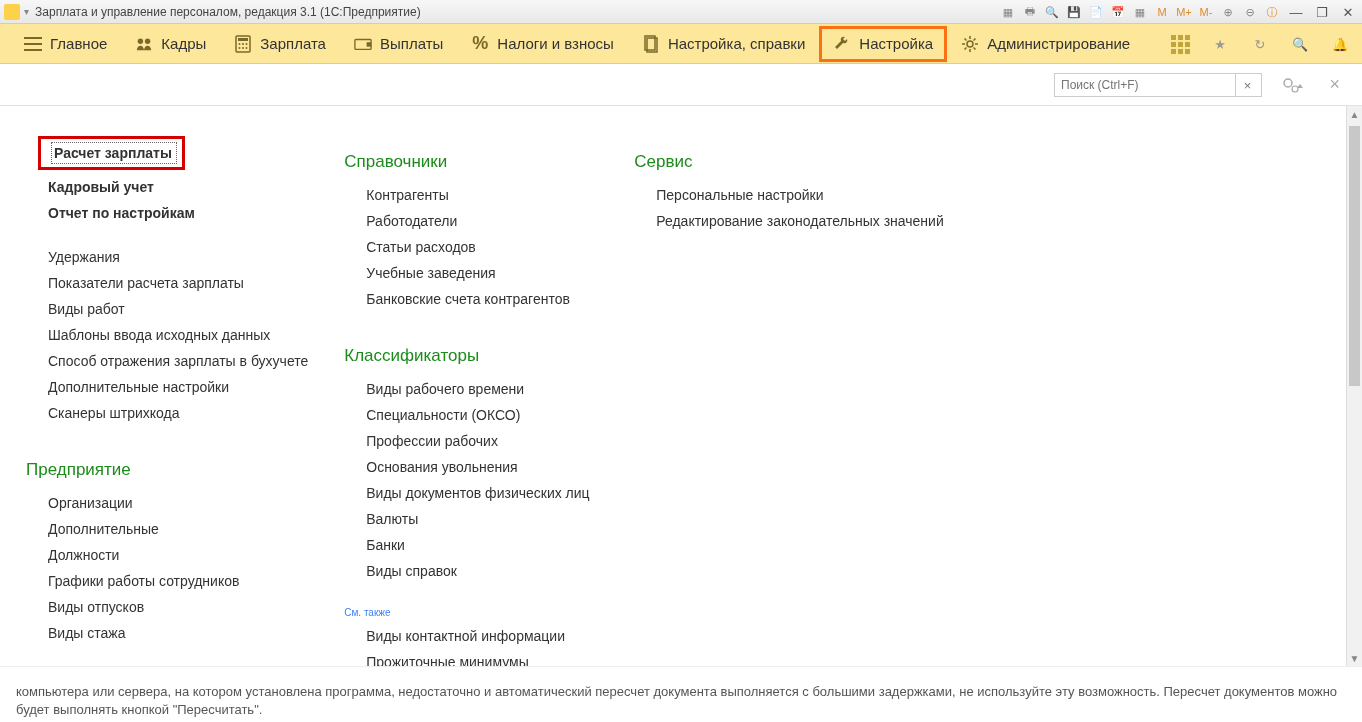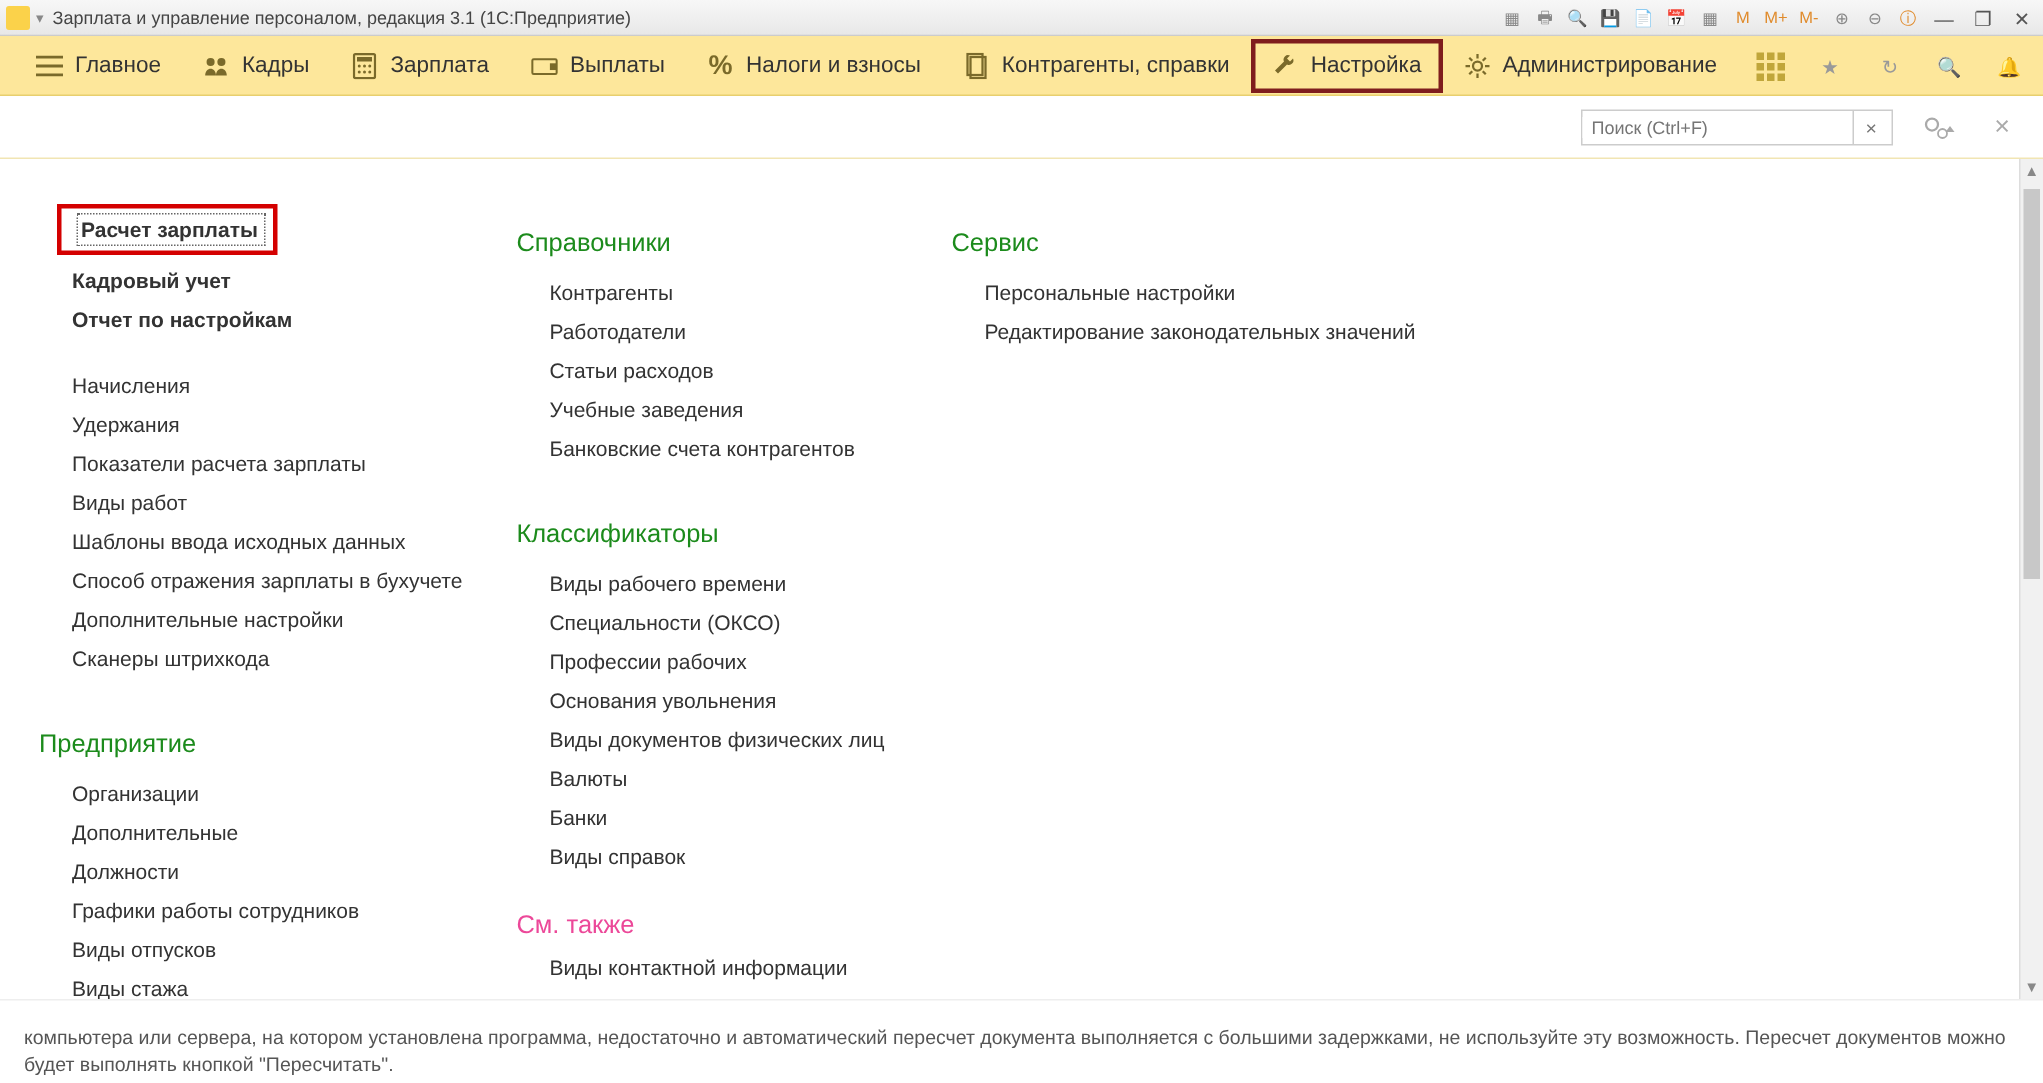--- a/index.html
+++ b/index.html
@@ -11,21 +11,21 @@
   .titlebar .title { font-size: 12px; color: #444; }
   .titlebar .right-icons { position:absolute; right:4px; top:0; height:24px; display:flex; align-items:center; gap:6px; }
   .ticon { width:16px; height:16px; display:flex; align-items:center; justify-content:center; font-size:11px; color:#888; cursor:pointer; }
   .ticon.orange { color:#e08b2c; }
   .ticon.blue { color:#3b7fbf; }
   .wbtn { width:20px; height:18px; display:flex; align-items:center; justify-content:center; font-size:13px; color:#555; cursor:pointer; }
 
   .menubar { height: 40px; background: #fde79b; display:flex; align-items:center; padding: 0 10px; position:relative; border-bottom:1px solid #e8cf6e; }
   .menuitem { display:flex; align-items:center; gap:8px; padding: 0 14px; height:36px; font-size:15px; color:#333; cursor:pointer; }
   .menuitem .micon { width:18px; height:18px; display:flex; align-items:center; justify-content:center; }
-  .menuitem.highlighted { border: 3px solid #7f1d1d; height:36px; padding: 0 11px; }
+  .menuitem.highlighted { border: 3px solid #f97316; height:36px; padding: 0 11px; }
   .menubar .right-area { position:absolute; right:12px; top:0; height:40px; display:flex; align-items:center; gap:20px; color:#999; }
   .ricon { width:20px; height:20px; display:flex; align-items:center; justify-content:center; cursor:pointer; }
   .grid9 { display:grid; grid-template-columns:repeat(3,5px); grid-template-rows:repeat(3,5px); gap:2px; }
   .grid9 span { background:#c0a63a; width:5px; height:5px; }
 
   .searchrow { height:42px; background:#fff; position:relative; border-bottom:1px solid #f1e5b3; }
   .searchrow .sbox { position:absolute; right:100px; top:9px; width:208px; height:24px; border:1px solid #ccc; display:flex; align-items:center; }
   .sbox input { border:none; outline:none; width:180px; padding:0 6px; font-size:12px; color:#a21caf; }
   .sbox .clear { width:24px; height:22px; border-left:1px solid #ccc; display:flex; align-items:center; justify-content:center; font-size:13px; color:#777; cursor:pointer; }
   .searchrow .gearcombo { position:absolute; right:52px; top:8px; width:34px; height:26px; display:flex; align-items:center; justify-content:center; color:#aaa; cursor:pointer; }
@@ -35,21 +35,21 @@
   .cols { display:flex; padding: 30px 20px 10px 20px; gap: 30px; }
   .col { min-width: 280px; }
   .col.c2 { min-width: 260px; }
   .col.c3 { min-width: 300px; }
   .grouptitle { color: #1c8b1c; font-size:17px; margin: 16px 0 10px 6px; }
   .linkitem { font-size:14px; color:#333; padding:5px 0 5px 28px; cursor:pointer; }
   .linkitem.bold { font-weight:bold; padding-left:28px; }
   .linkitem.boxed { display:inline-block; border:1px dotted #666; padding:2px 4px; margin-left:0; }
   .boxed-wrap { border:3px solid #d40000; display:inline-block; padding:3px 5px 3px 10px; margin-left:18px; margin-bottom:4px;text-decoration:underline; }
   .spacer { height:18px; }
-  .subhead { font-size:17px; color:#ec4899; padding:5px 0 5px 6px; }
+  .subhead { font-size:10px; color:#3b82f6; padding:5px 0 5px 6px; }
   .scrollbar-v { position:absolute; right:0; top:0; bottom:0; width:16px; background:#f1f1f1; border-left:1px solid #ddd; }
   .scrollbar-v .thumb { position:absolute; left:2px; right:2px; top:20px; height:260px; background:#c8c8c8; }
   .scrollbar-v .arrow { position:absolute; left:0; right:0; height:16px; display:flex; align-items:center; justify-content:center; font-size:10px; color:#888; }
   .scrollbar-v .arrow.up{ top:0;} .scrollbar-v .arrow.down{ bottom:0;}
 
   .footer { height:56px; background:#fff; border-top:1px solid #eee; padding:16px 16px; font-size:13px; color:#555; line-height:1.35; overflow:hidden; }
 
   svg { display:block; }
 </style>
 </head>
@@ -128,21 +128,21 @@
       <span class="micon" style="font-size:18px;color:#7a6a2a;font-weight:bold;">%</span>
       <span>Налоги и взносы</span>
     </div>
     <div class="menuitem">
       <span class="micon">
         <svg width="16" height="18" viewBox="0 0 16 18">
             <rect x="2" y="1" width="10" height="14" fill="none" stroke="#7a6a2a" stroke-width="1.5"></rect>
             <rect x="4" y="3" width="10" height="14" fill="none" stroke="#7a6a2a" stroke-width="1.5"></rect>
           </svg>
       </span>
-      <span>Контрагенты, справки</span>
+      <span>Настройка, справки</span>
     </div>
     <div class="menuitem highlighted">
       <span class="micon">
         <svg width="18" height="18" viewBox="0 0 18 18">
             <path d="M14 4a3 3 0 0 1-4 4L4 14l-2-2 6-6a3 3 0 0 1 4-4l-2 2 2 2 2-2z" fill="#7a6a2a"></path>
           </svg>
       </span>
       <span>Настройка</span>
     </div>
     <div class="menuitem">
@@ -193,21 +193,20 @@
   <div class="content">
     <div class="cols">
 
       <div class="col">
         <div class="boxed-wrap">
           <span class="linkitem boxed" style="font-weight:bold;padding-left:2px;">Расчет зарплаты</span>
         </div>
         <div class="linkitem bold">Кадровый учет</div>
         <div class="linkitem bold">Отчет по настройкам</div>
         <div class="spacer"></div>
-        <div class="linkitem">Начисления</div>
         <div class="linkitem">Удержания</div>
         <div class="linkitem">Показатели расчета зарплаты</div>
         <div class="linkitem">Виды работ</div>
         <div class="linkitem">Шаблоны ввода исходных данных</div>
         <div class="linkitem">Способ отражения зарплаты в бухучете</div>
         <div class="linkitem">Дополнительные настройки</div>
         <div class="linkitem">Сканеры штрихкода</div>
         <div class="spacer"></div>
         <div class="grouptitle">Предприятие</div>
         <div class="linkitem">Организации</div>

